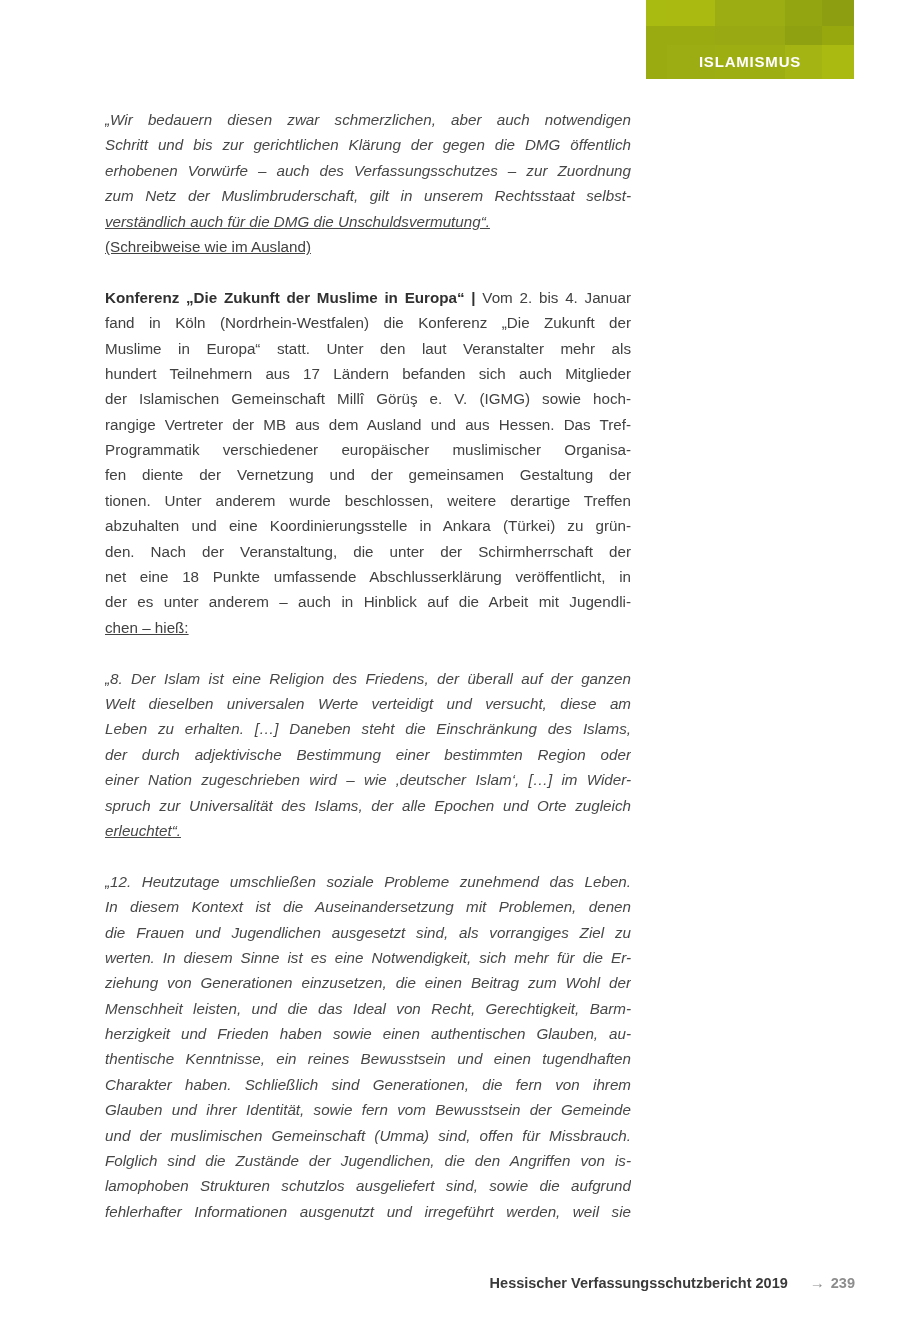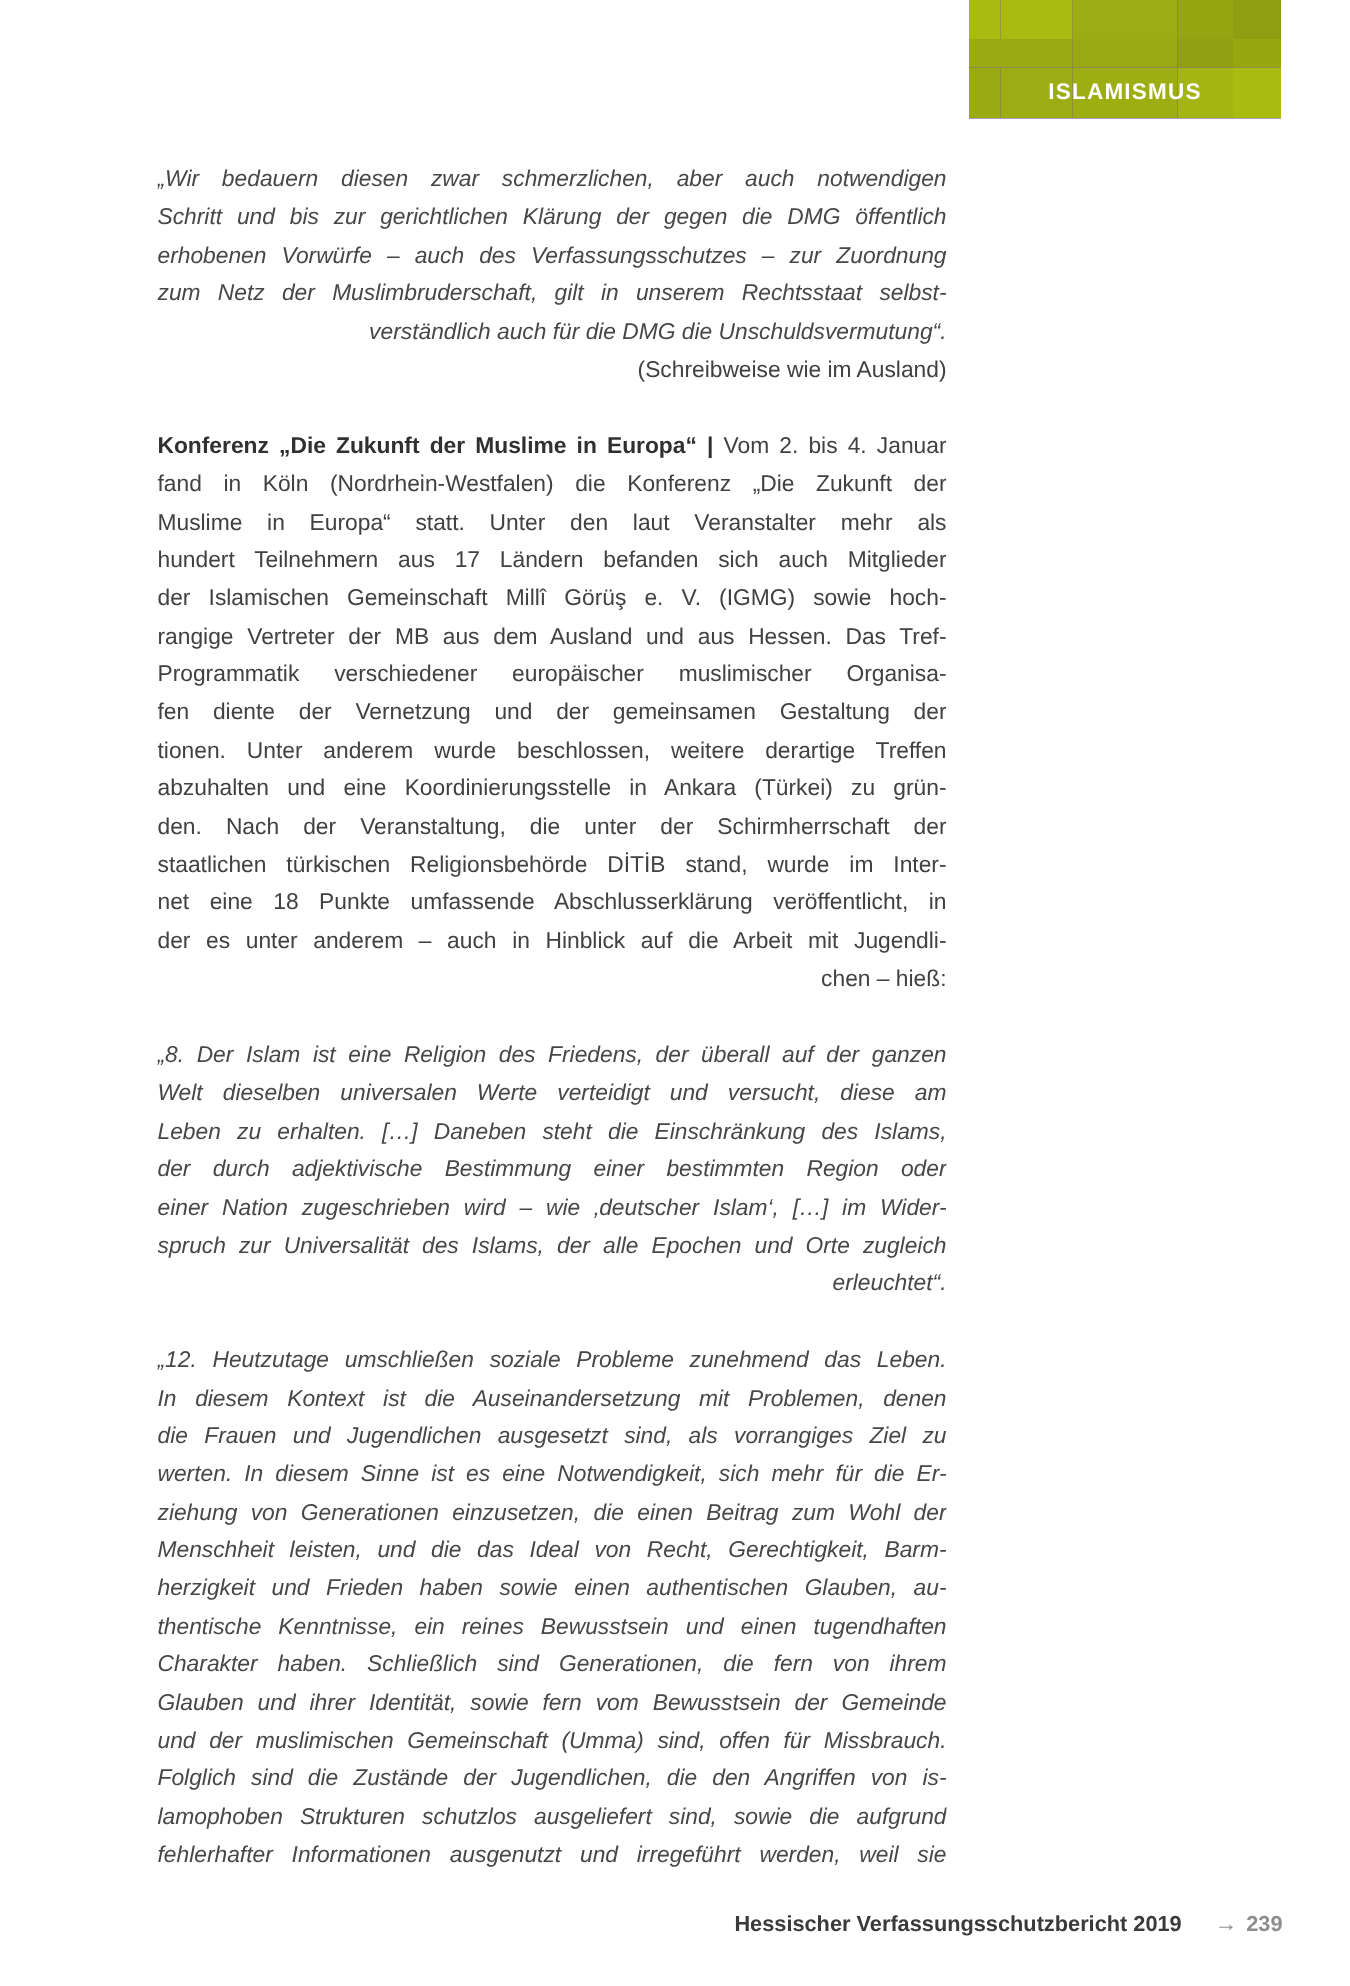--- a/index.html
+++ b/index.html
@@ -12,21 +12,21 @@
     font-family: "Liberation Sans", sans-serif;
   }
 
   
   .mosaic {
     position: absolute;
     left: 646px;
     top: 0;
     width: 208px;
     height: 79px;
-    background: #6d28d9;
+    background: #ef4444;
     overflow: hidden;
   }
   .tile { position: absolute; }
   .section-label {
     position: absolute;
     left: 0;
     bottom: 9px;
     width: 100%;
     text-align: center;
     color: #ffffff;
@@ -48,21 +48,21 @@
   .para.gap { margin-top: 25.4px; }
   .para.italic { font-style: italic; color: #474747; }
   .line {
     line-height: 25.4px;
     height: 25.4px;
     overflow: hidden;
     text-align: justify;
     text-align-last: justify;
     white-space: normal;
   }
-  .line.natural { text-align: right; text-align-last: auto; }
+  .line.natural { text-align: left; text-align-last: auto; text-decoration: underline; }
   .line b { font-weight: 700; color: #303030; font-style: normal; }
 
   
   .footer {
     position: absolute;
     right: 45px;
     top: 1274px;
     display: flex;
     align-items: baseline;
   }
@@ -122,21 +122,20 @@
         <div class="line">fand in Köln (Nordrhein-Westfalen) die Konferenz „Die Zukunft der</div>
         <div class="line">Muslime in Europa“ statt. Unter den laut Veranstalter mehr als</div>
         <div class="line">hundert Teilnehmern aus 17 Ländern befanden sich auch Mitglieder</div>
         <div class="line">der Islamischen Gemeinschaft Millî Görüş e. V. (IGMG) sowie hoch-</div>
         <div class="line">rangige Vertreter der MB aus dem Ausland und aus Hessen. Das Tref-</div>
         <div class="line">Programmatik verschiedener europäischer muslimischer Organisa-</div>
         <div class="line">fen diente der Vernetzung und der gemeinsamen Gestaltung der</div>
         <div class="line">tionen. Unter anderem wurde beschlossen, weitere derartige Treffen</div>
         <div class="line">abzuhalten und eine Koordinierungsstelle in Ankara (Türkei) zu grün-</div>
         <div class="line">den. Nach der Veranstaltung, die unter der Schirmherrschaft der</div>
-        <div class="line">staatlichen türkischen Religionsbehörde DİTİB stand, wurde im Inter-</div>
         <div class="line">net eine 18 Punkte umfassende Abschlusserklärung veröffentlicht, in</div>
         <div class="line">der es unter anderem – auch in Hinblick auf die Arbeit mit Jugendli-</div>
         <div class="line natural">chen – hieß:</div>
       </div>
       <div class="para italic gap">
         <div class="line">„8. Der Islam ist eine Religion des Friedens, der überall auf der ganzen</div>
         <div class="line">Welt dieselben universalen Werte verteidigt und versucht, diese am</div>
         <div class="line">Leben zu erhalten. […] Daneben steht die Einschränkung des Islams,</div>
         <div class="line">der durch adjektivische Bestimmung einer bestimmten Region oder</div>
         <div class="line">einer Nation zugeschrieben wird – wie ‚deutscher Islam‘, […] im Wider-</div>

